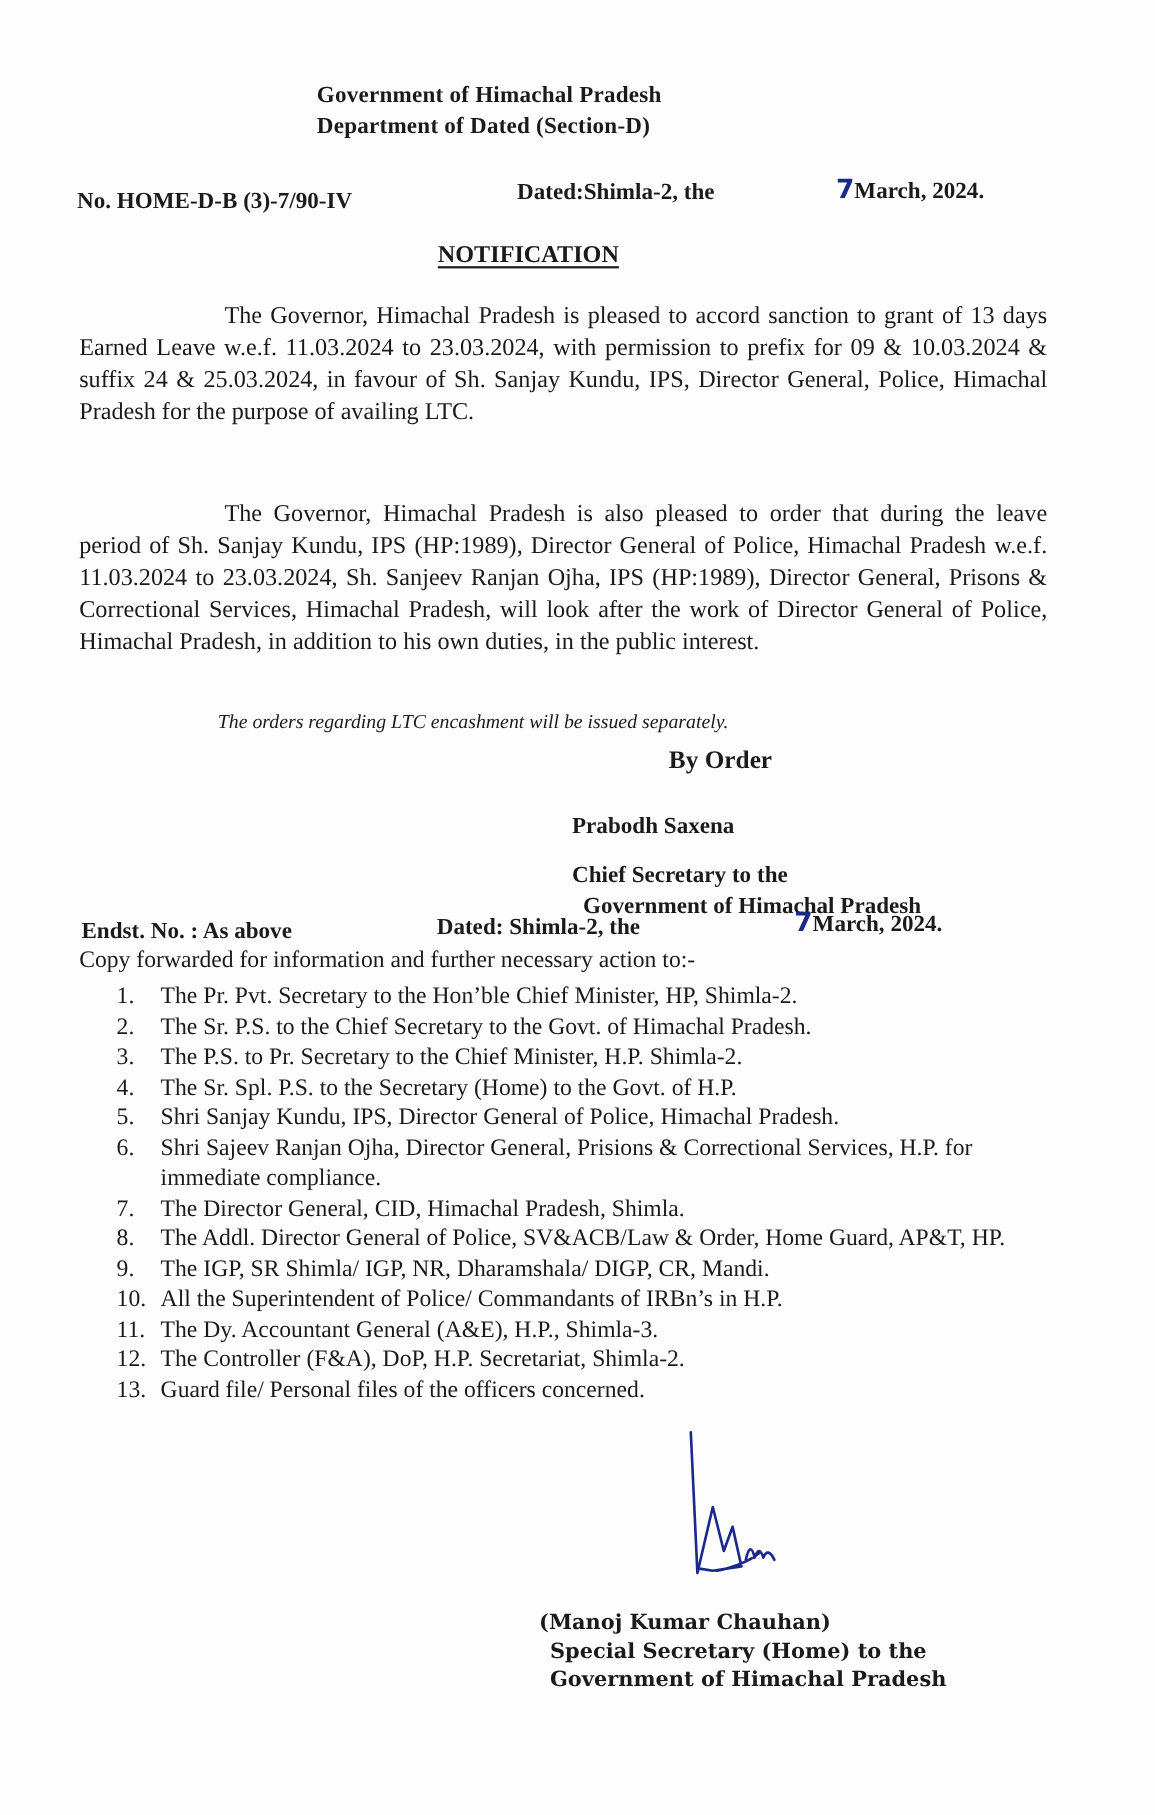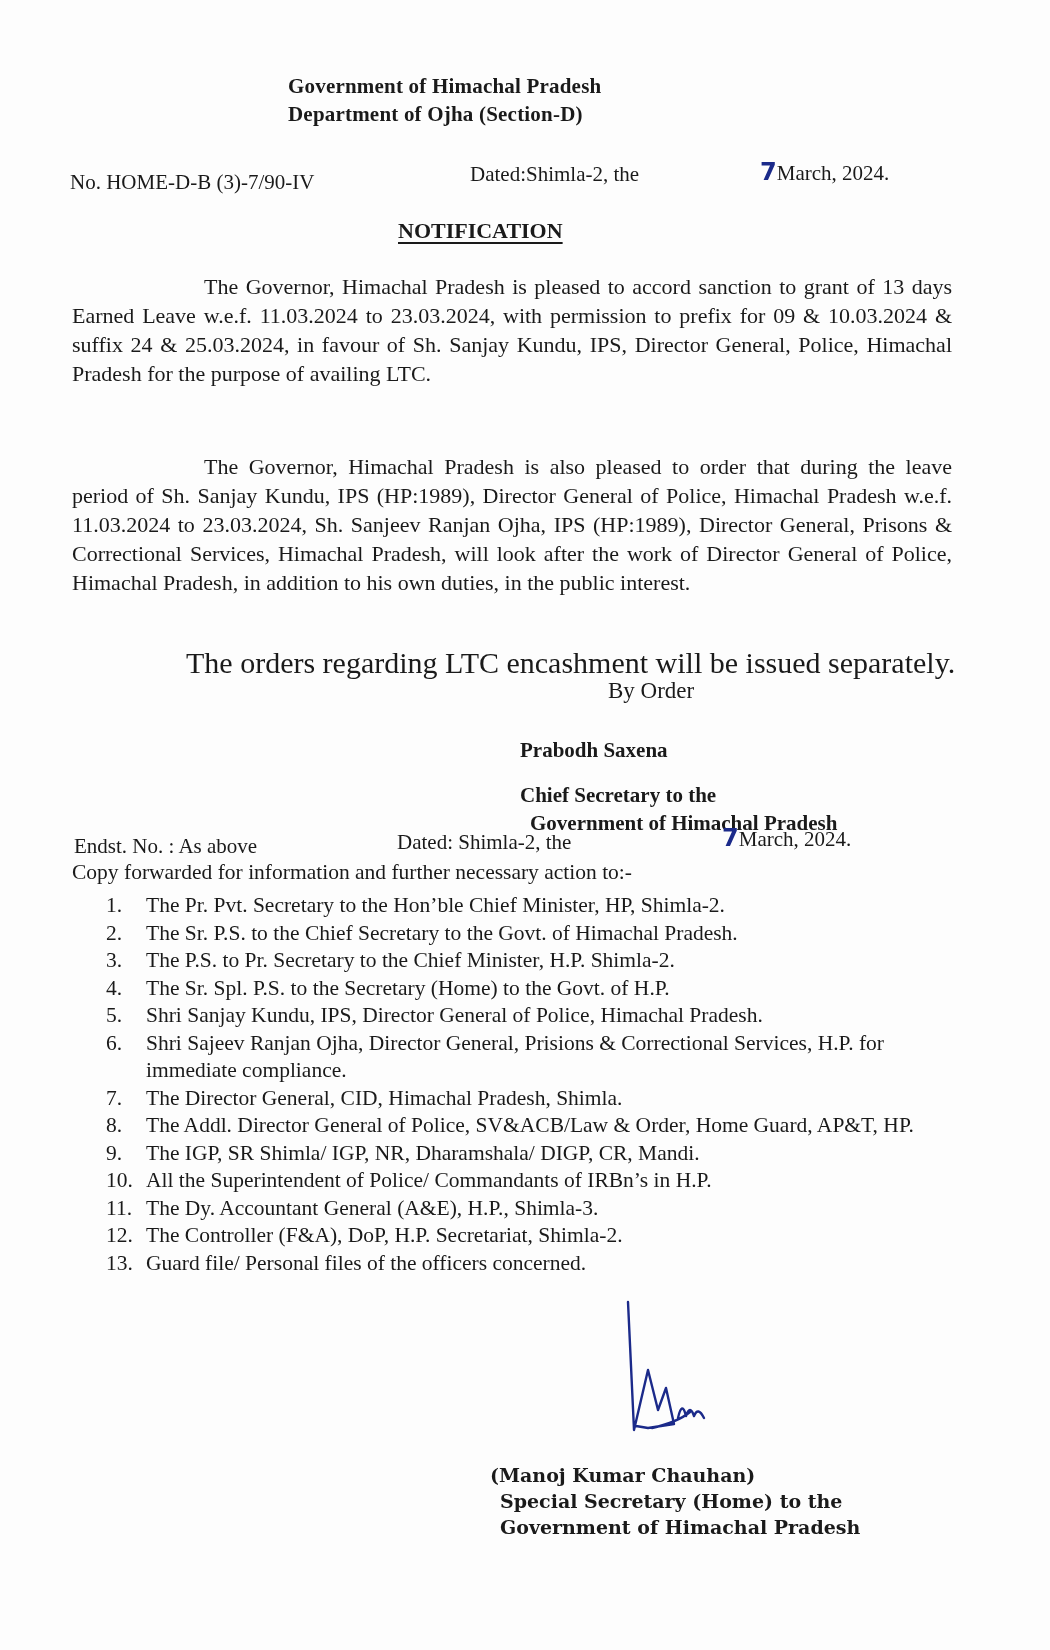--- a/index.html
+++ b/index.html
@@ -22,21 +22,21 @@
       background: #fdfdfd;
     }
     .abs { position: absolute; white-space: nowrap; }
 
     .hdr {
       font-family: "Liberation Serif", serif;
       font-weight: bold;
       font-size: 21px;
       letter-spacing: 0.2px;
     }
-    .bold { font-weight: normal; }
+    .bold { font-weight: bold; }
     .ink {
       color: #1b2a8a;
       font-family: "DejaVu Sans", sans-serif;
       font-weight: bold;
     }
     .notif-title {
       font-weight: bold;
       font-size: 22px;
       text-decoration: underline;
       text-underline-offset: 4px;
@@ -81,33 +81,33 @@
       width: 150px;
       height: 140px;
     }
   </style>
 </head>
 <body>
 
 <div class="page">
 
   <div class="abs hdr" style="left:288px; top:74px;">Government of Himachal Pradesh</div>
-  <div class="abs hdr" style="left:288px; top:102px;">Department of Ojha (Section-D)</div>
+  <div class="abs hdr" style="left:288px; top:102px;">Department of Dated (Section-D)</div>
 
   <div class="abs bold" style="left:70px; top:170px; font-size:21px;">No. HOME-D-B (3)-7/90-IV</div>
   <div class="abs bold" style="left:470px; top:162px; font-size:21px;">Dated:Shimla-2, the</div>
   <div class="abs" style="left:760px; top:158px; font-size:24px;">
     <span class="ink">7</span><span class="bold" style="font-size:21px;">March, 2024.</span>
   </div>
 
   <div class="abs notif-title" style="left:398px; top:218px;">NOTIFICATION</div>
 
   <div class="para indent" style="top:272px;">The Governor, Himachal Pradesh is pleased to accord sanction to grant of 13 days Earned Leave w.e.f. 11.03.2024 to 23.03.2024, with permission to prefix for 09 &amp; 10.03.2024 &amp; suffix 24 &amp; 25.03.2024, in favour of Sh. Sanjay Kundu, IPS, Director General, Police, Himachal Pradesh for the purpose of availing LTC.</div>
   <div class="para indent" style="top:452px;">The Governor, Himachal Pradesh is also pleased to order that during the leave period of Sh. Sanjay Kundu, IPS (HP:1989), Director General of Police, Himachal Pradesh w.e.f. 11.03.2024 to 23.03.2024, Sh. Sanjeev Ranjan Ojha, IPS (HP:1989), Director General, Prisons &amp; Correctional Services, Himachal Pradesh, will look after the work of Director General of Police, Himachal Pradesh, in addition to his own duties, in the public interest.</div>
-  <div class="abs" style="left:186px; top:646px; font-size:30px;">The orders regarding LTC encashment will be issued separately.</div>
+  <div class="abs" style="left:198px; top:646px; font-size:18px;font-style:italic;">The orders regarding LTC encashment will be issued separately.</div>
   <div class="abs bold" style="left:608px; top:678px; font-size:23px;">By Order</div>
 
   <div class="abs sig-block" style="left:520px; top:738px; width:390px;">
     <div>Prabodh Saxena</div>
     <div style="margin-top:20px;">Chief Secretary to the</div>
     <div style="margin-top:3px; margin-left:10px;">Government of Himachal Pradesh</div>
   </div>
 
   <div class="abs bold" style="left:74px; top:834px; font-size:21px;">Endst. No. : As above</div>
   <div class="abs bold" style="left:397px; top:830px; font-size:21px;">Dated: Shimla-2, the</div>

